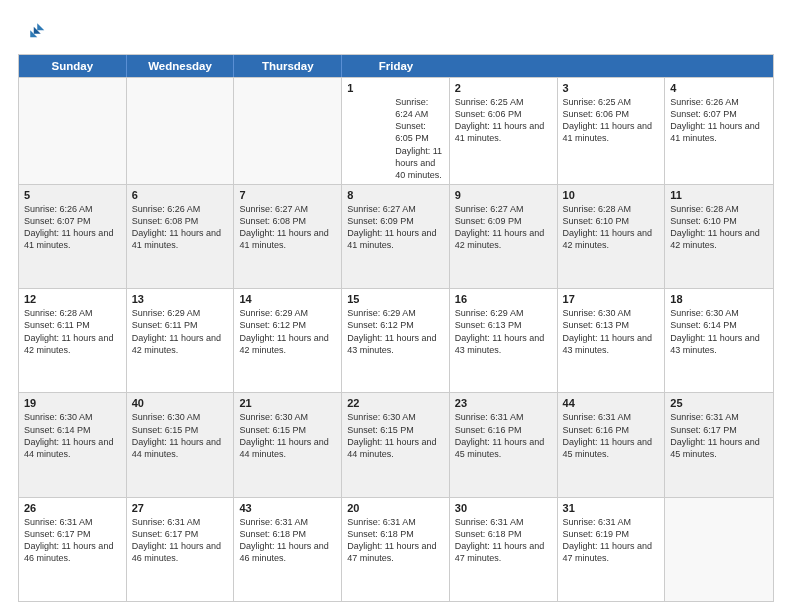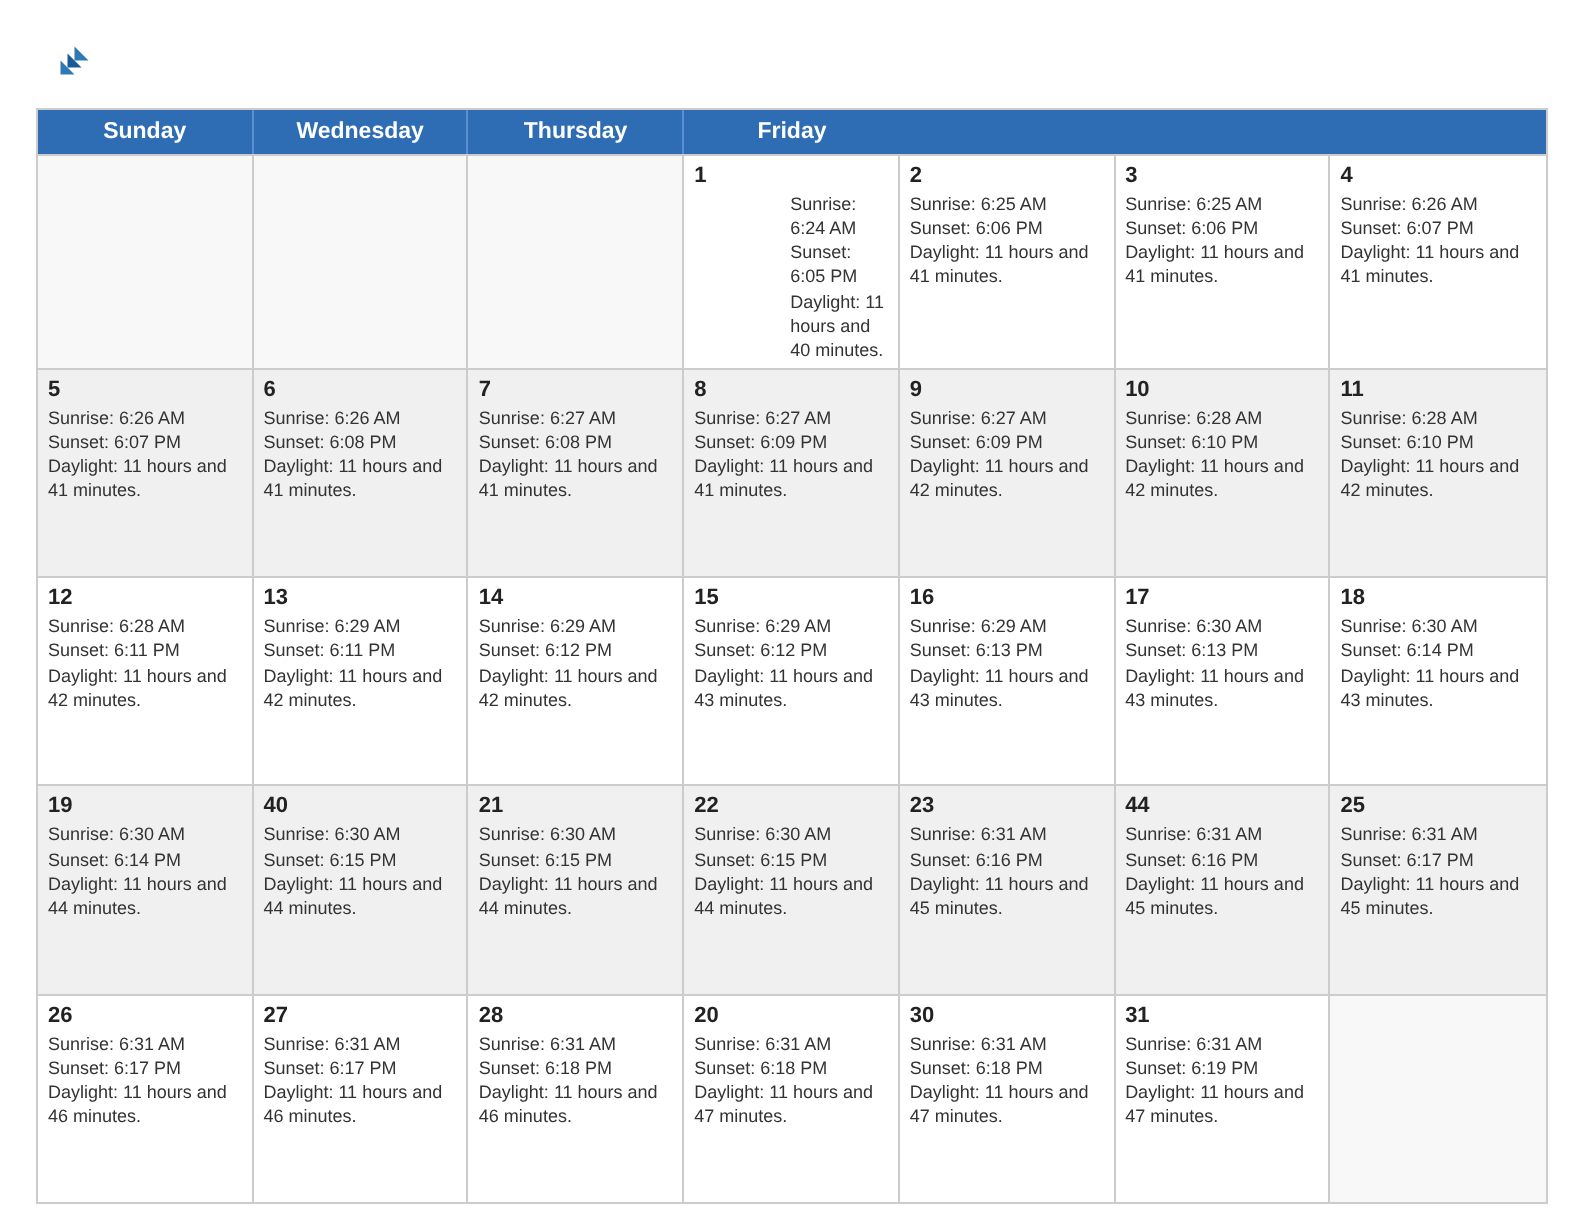--- a/index.html
+++ b/index.html
@@ -307,21 +307,21 @@
 Sunset: 6:17 PM
 Daylight: 11 hours and 46 minutes.</div>
           </div>
           <div class="cal-cell">
             <div class="day-num">27</div>
             <div class="day-info" style="white-space: pre-line;">Sunrise: 6:31 AM
 Sunset: 6:17 PM
 Daylight: 11 hours and 46 minutes.</div>
           </div>
           <div class="cal-cell">
-            <div class="day-num">28</div>
+            <div class="day-num">43</div>
             <div class="day-info" style="white-space: pre-line;">Sunrise: 6:31 AM
 Sunset: 6:18 PM
 Daylight: 11 hours and 46 minutes.</div>
           </div>
           <div class="cal-cell">
             <div class="day-num">20</div>
             <div class="day-info" style="white-space: pre-line;">Sunrise: 6:31 AM
 Sunset: 6:18 PM
 Daylight: 11 hours and 47 minutes.</div>
           </div>

